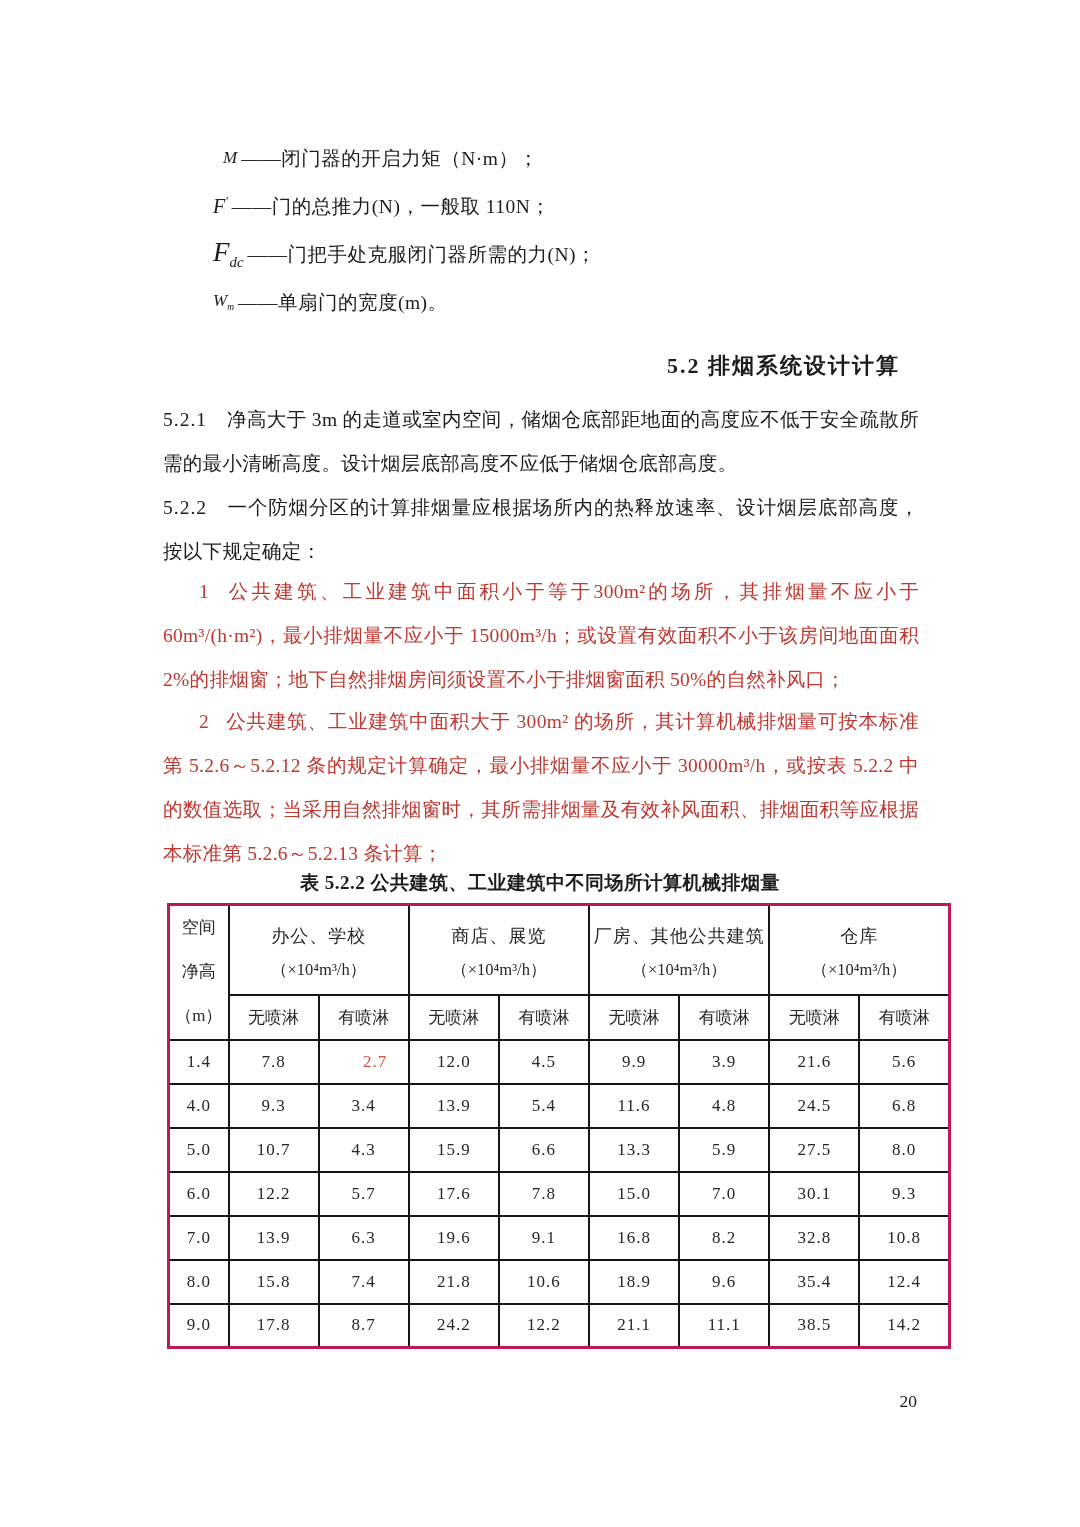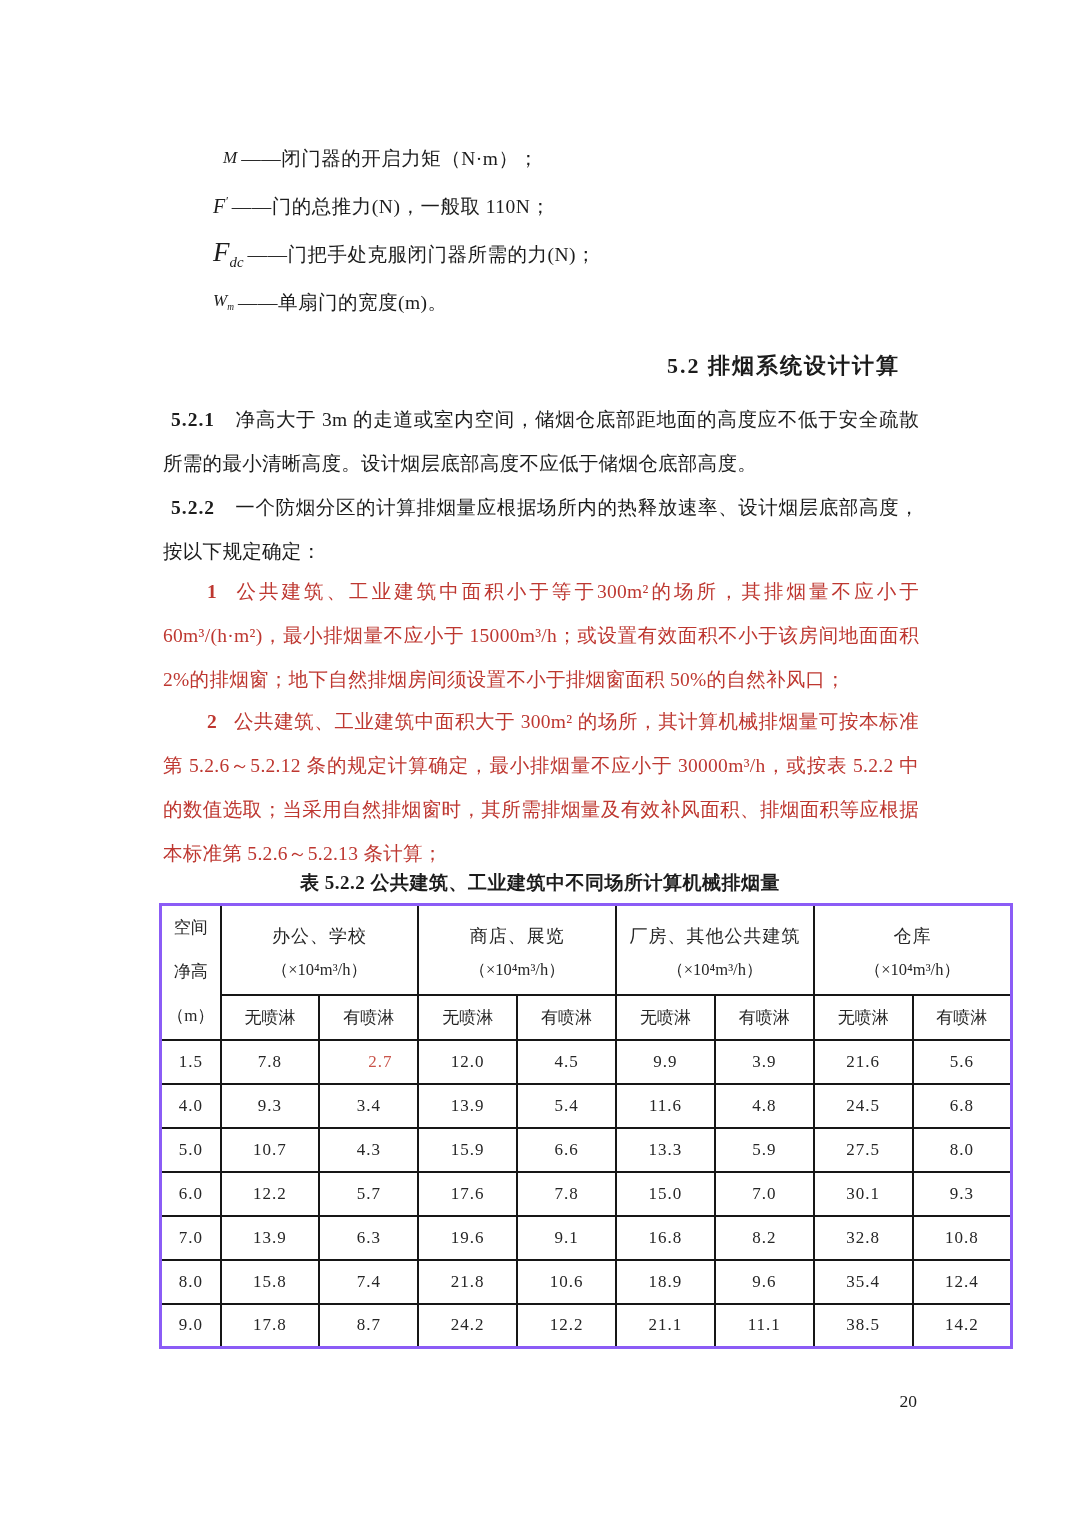--- a/index.html
+++ b/index.html
@@ -31,39 +31,39 @@
     text-align: right; font-size: 22px; font-weight: 700;
     letter-spacing: 2px;
   }
 
   
   .para {
     position: absolute; left: 163px; width: 756px;
     font-size: 19.5px; line-height: 44px;
     text-align: justify; letter-spacing: 0.3px;
   }
-  .para b.num { font-weight: 700; margin-right: 20px; letter-spacing: 1px; margin-left: 8px; }
+  .para b.num { font-weight: 400; margin-right: 20px; letter-spacing: 1px; }
   .p521 { top: 398px; }
   .p522 { top: 486px; }
   .red  { color: #be3730; }
   .item { text-indent: 36px; }
   .item b.num { margin-right: 16px; }
   .it1 { top: 570px; }
   .it2 { top: 700px; }
 
   
   .tbl-title {
     position: absolute; left: 163px; top: 870px; width: 754px;
     text-align: center; font-weight: 700; font-size: 19px;
     letter-spacing: 0.5px;
   }
   table.smoke {
-    position: absolute; left: 159px; top: 903px; width: 854px;
+    position: absolute; left: 167px; top: 903px; width: 784px;
     border-collapse: collapse; table-layout: fixed;
-    border: 3px solid #8b5cf6;
+    border: 3px solid #be185d;
     font-size: 17px; color: #262626;
   }
   table.smoke th, table.smoke td {
     border: 2px solid #161616;
     text-align: center; vertical-align: middle;
     font-weight: 400;
   }
   tr.hdr1 { height: 90px; }
   tr.hdr2 { height: 45px; }
   tbody tr { height: 44px; }
@@ -171,21 +171,21 @@
         <th>无喷淋</th>
         <th>有喷淋</th>
         <th>无喷淋</th>
         <th>有喷淋</th>
         <th>无喷淋</th>
         <th>有喷淋</th>
       </tr>
     </thead>
     <tbody>
         <tr>
-          <td>1.5</td>
+          <td>1.4</td>
           <td>7.8</td>
           <td class="hl-red">2.7</td>
           <td>12.0</td>
           <td>4.5</td>
           <td>9.9</td>
           <td>3.9</td>
           <td>21.6</td>
           <td>5.6</td>
         </tr>
         <tr>

